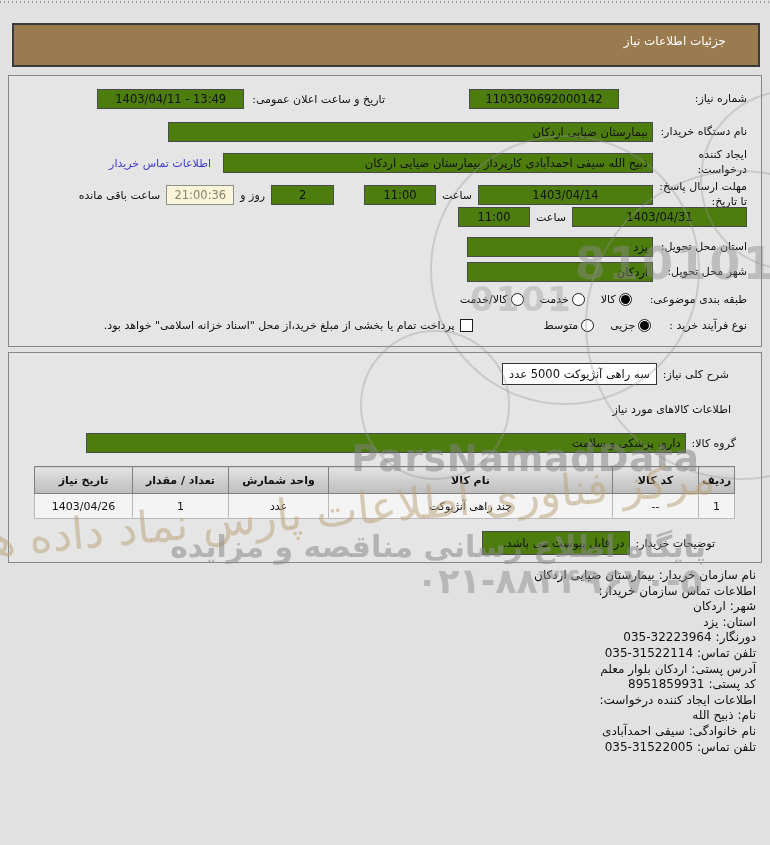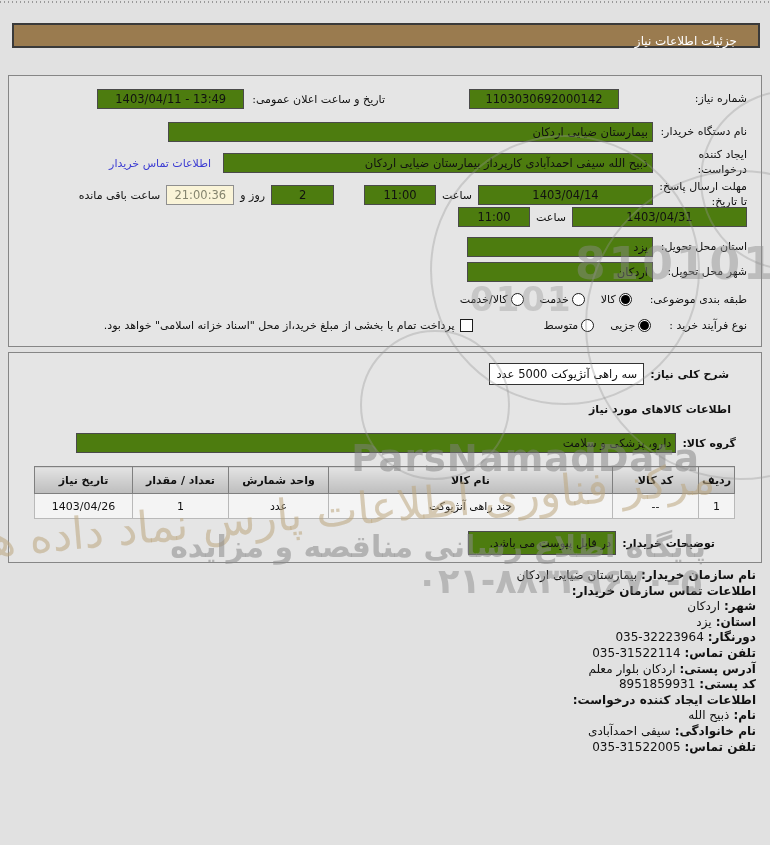--- a/index.html
+++ b/index.html
@@ -11,23 +11,23 @@
     color: #111;
     direction: rtl;
     position: relative;
     overflow: hidden;
   }
   .top-dots {
     position: absolute; top: 1px; left: 0; width: 100%; height: 2px;
     background: repeating-linear-gradient(90deg, #999 0 1px, transparent 1px 4px);
   }
   .titlebar {
-    position: absolute; top: 23px; right: 10px; left: 12px; height: 25px;
+    position: absolute; top: 23px; right: 10px; left: 12px; height: 44px;
     background: #9a7b4f; border: 2px solid #3a3a3a;
-    color: #fff; font-size: 12px; line-height: 33px; padding-right: 21px;
+    color: #fff; font-size: 12px; line-height: 33px; padding-right: 32px;
   }
   .panel {
     position: absolute; right: 8px; width: 754px;
     border: 1px solid #868686; background: #e5e5e5;
   }
   .p1 { top: 75px; height: 272px; }
   .p2 { top: 352px; height: 211px; }
   .frow {
     position: absolute; right: 0; width: 100%; height: 22px;
     display: flex; align-items: center; padding-right: 14px;
@@ -50,21 +50,21 @@
   .link { color: #3b3bd2; flex: none; }
   .radio {
     width: 13px; height: 13px; border: 1px solid #1c1c1c; border-radius: 50%;
     background: #fff; display: inline-block; position: relative; flex: none; margin-left: 3px;
   }
   .radio.sel::after {
     content: ""; position: absolute; inset: 1px; border-radius: 50%; background: #000;
   }
   .optlbl { margin-left: 16px; flex: none; }
   .checkbox { width: 13px; height: 13px; border: 1px solid #1c1c1c; background: #fff; flex: none; margin-left: 5px; }
-  .b { font-weight: bold; }
+  .b { font-weight: normal; }
   .p2row {
     position: absolute; right: 0; width: 100%; height: 24px;
     display: flex; align-items: center; padding-right: 16px;
   }
   .deskbox { background:#fff; border:1px solid #333; height:22px; line-height:20px; padding:0 6px; flex:none; font-size:11.5px; }
   table.items { border-collapse: collapse; position: absolute; top: 113px; right: 26px; width: 700px; table-layout: fixed; }
   .items th {
     background: linear-gradient(#e3e3e3, #bdbdbd);
     border: 1px solid #7f7f7f; font-size: 11px; height: 27px; font-weight: bold; padding: 2px;
   }

